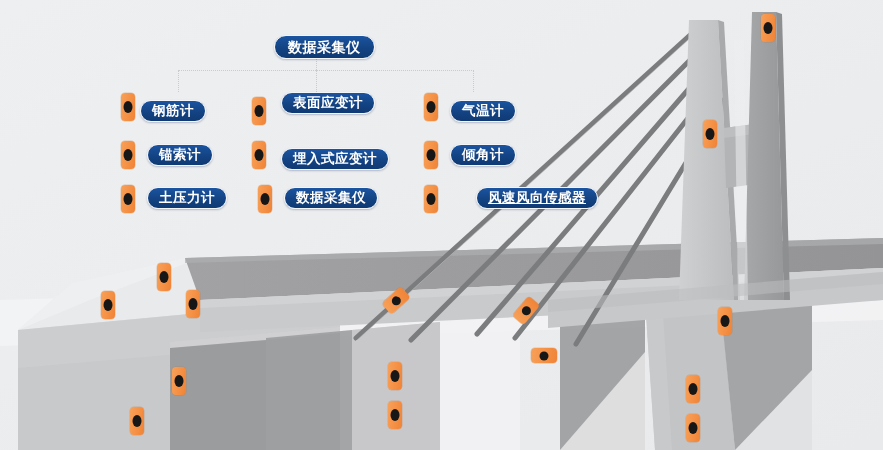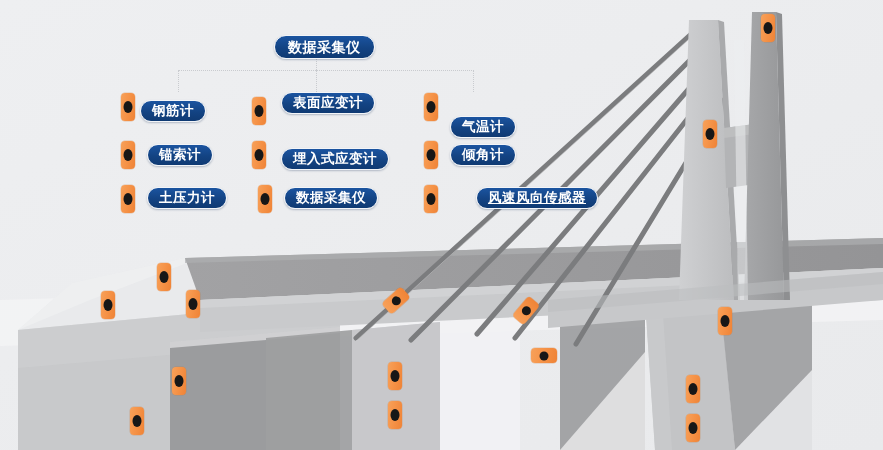--- a/index.html
+++ b/index.html
@@ -220,21 +220,21 @@
         <i style="width: 9px; height: 12px;"></i>
       </div>
       <div class="legend-badge item" style="left: 281px; top: 148px;">埋入式应变计</div>
       <div class="sensor" style="left: 258px; top: 185px; width: 14px; height: 28px;">
         <i style="width: 9px; height: 12px;"></i>
       </div>
       <div class="legend-badge item" style="left: 284px; top: 187px;">数据采集仪</div>
       <div class="sensor" style="left: 424px; top: 93px; width: 14px; height: 28px;">
         <i style="width: 9px; height: 12px;"></i>
       </div>
-      <div class="legend-badge item" style="left: 450px; top: 116px; text-align: center;">气温计</div>
+      <div class="legend-badge item" style="left: 450px; top: 100px; text-align: center;">气温计</div>
       <div class="sensor" style="left: 424px; top: 141px; width: 14px; height: 28px;">
         <i style="width: 9px; height: 12px;"></i>
       </div>
       <div class="legend-badge item" style="left: 450px; top: 144px;">倾角计</div>
       <div class="sensor" style="left: 424px; top: 185px; width: 14px; height: 28px;">
         <i style="width: 9px; height: 12px;"></i>
       </div>
       <div class="legend-badge item" style="left: 476px; top: 187px; text-decoration: underline;">风速风向传感器</div>
     </div>
 

